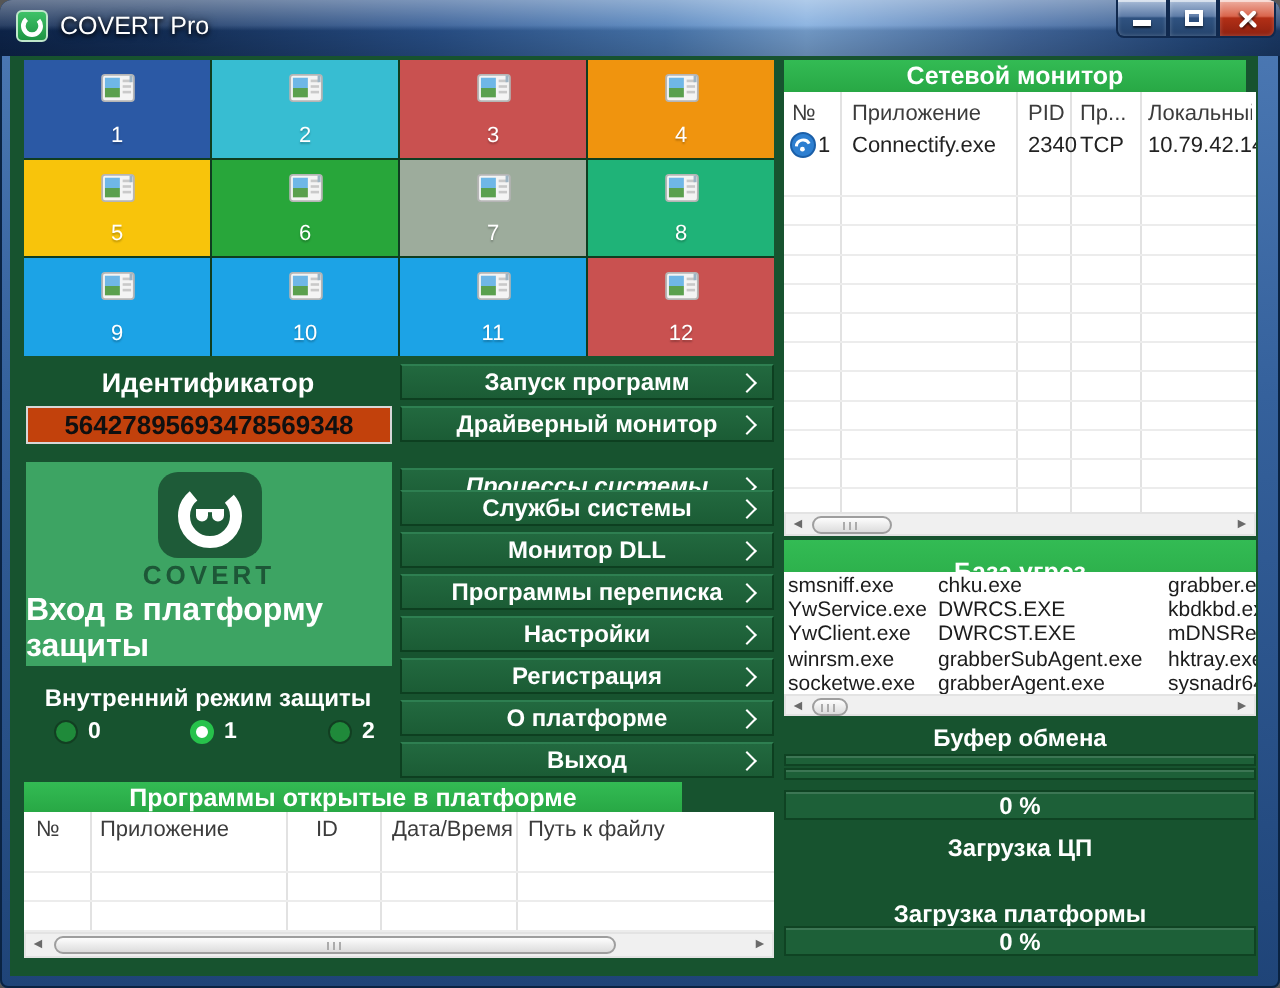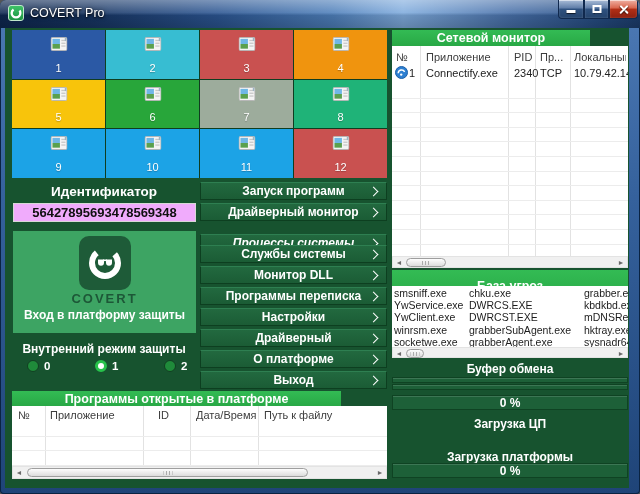--- a/index.html
+++ b/index.html
@@ -29,27 +29,27 @@
   
   .content{position:absolute;left:5px;top:28px;width:624px;height:460px;background:#17532f;}
   
   .tile-grid{position:absolute;left:7px;top:2px;width:375px;height:148px;display:grid;
     grid-template-columns:repeat(4,1fr);grid-template-rows:repeat(3,1fr);gap:1px;background:#0f3d20;}
   .tile{position:relative;display:flex;flex-direction:column;align-items:center;justify-content:flex-end;cursor:pointer;}
   .tile svg{position:absolute;top:7px;left:50%;transform:translateX(-50%);}
   .tile-num{color:#fff;font-size:11px;margin-bottom:5px;text-shadow:0 1px 1px rgba(0,0,0,.25);}
   
   .id-label{position:absolute;left:7px;top:156px;width:184px;text-align:center;color:#fff;font-weight:bold;font-size:13.5px;}
-  .id-input{position:absolute;left:8px;top:175px;width:183px;height:19px;background:#f0abfc;border:1px solid #d7d7d7;
+  .id-input{position:absolute;left:8px;top:175px;width:183px;height:19px;background:#c2410c;border:1px solid #d7d7d7;
     text-align:center;font-weight:bold;font-size:13px;color:#101010;font-family:"Liberation Sans",sans-serif;padding:0;}
   .login-panel{position:absolute;left:8px;top:203px;width:183px;height:102px;background:#3da463;cursor:pointer;
     display:flex;flex-direction:column;align-items:center;}
   .logo-box{margin-top:5px;width:52px;height:54px;border-radius:10px;background:#1e5b38;display:flex;align-items:center;justify-content:center;}
   .logo-word{color:#1d5737;font-weight:bold;font-size:13px;letter-spacing:2px;margin-top:1px;}
-  .login-label{color:#fff;font-weight:bold;font-size:12px;margin-top:2px;}
+  .login-label{color:#fff;font-weight:bold;font-size:16px;margin-top:2px;}
   .mode-label{position:absolute;left:7px;top:314px;width:184px;text-align:center;color:#fff;font-size:12px;font-weight:bold;}
   .radio-row{position:absolute;left:7px;top:332px;width:184px;height:16px;}
   .radio-item{position:absolute;display:flex;align-items:center;gap:5px;cursor:pointer;}
   .radio-dot{width:12px;height:12px;border-radius:50%;background:#1f8a3a;border:1.5px solid #123f22;}
   .radio-item.sel .radio-dot{background:#fff;border:3px solid #27c24b;}
   .radio-txt{color:#fff;font-size:11.5px;font-weight:bold;}
   
   .menu{position:absolute;left:195px;top:154px;width:187px;}
   .menu-item{position:absolute;left:0;width:187px;height:18px;cursor:pointer;
     background:linear-gradient(180deg,#22693f,#1b5c35);border:1px solid #0d3f20;border-top-color:#2e7f51;
@@ -313,21 +313,21 @@
         </div>
       <div class="menu-item" style="top:105px;">
           <span class="menu-label">Программы переписка</span>
           <span class="chev"></span>
         </div>
       <div class="menu-item" style="top:126px;">
           <span class="menu-label">Настройки</span>
           <span class="chev"></span>
         </div>
       <div class="menu-item" style="top:147px;">
-          <span class="menu-label">Драйверный</span>
+          <span class="menu-label">Регистрация</span>
           <span class="chev"></span>
         </div>
       <div class="menu-item" style="top:168px;">
           <span class="menu-label">О платформе</span>
           <span class="chev"></span>
         </div>
       <div class="menu-item" style="top:189px;">
           <span class="menu-label">Выход</span>
           <span class="chev"></span>
         </div>
@@ -345,21 +345,21 @@
       <div class="vsep" style="left:178px;height:60px;"></div>
       <div class="vsep" style="left:246px;height:60px;"></div>
       <div class="hline-area" style="top:16px;height:44px;"></div>
     </div>
     <div class="hscroll" style="left:7px;top:438px;width:375px;">
       <span class="sarrow left">◄</span>
       <div class="sthumb" style="left:14px;width:281px;"></div>
       <span class="sarrow right">►</span>
     </div>
 
-    <div class="sec-header" style="left:387px;top:2px;width:198px;height:16px;">Сетевой монитор</div>
+    <div class="sec-header" style="left:387px;top:2px;width:231px;height:16px;">Сетевой монитор</div>
     <div class="white-panel" style="left:387px;top:18px;width:236px;height:210px;">
       <div class="tbl-head" style="left:4px;top:5px;">№</div>
       <div class="tbl-head" style="left:34px;top:5px;">Приложение</div>
       <div class="tbl-head" style="left:122px;top:5px;">PID</div>
       <div class="tbl-head" style="left:148px;top:5px;">Пр...</div>
       <div class="tbl-head" style="left:182px;top:5px;width:52px;overflow:hidden;">Локальный IP</div>
       <div class="vsep" style="left:28px;height:210px;"></div>
       <div class="vsep" style="left:116px;height:210px;"></div>
       <div class="vsep" style="left:143px;height:210px;"></div>
       <div class="vsep" style="left:178px;height:210px;"></div>

